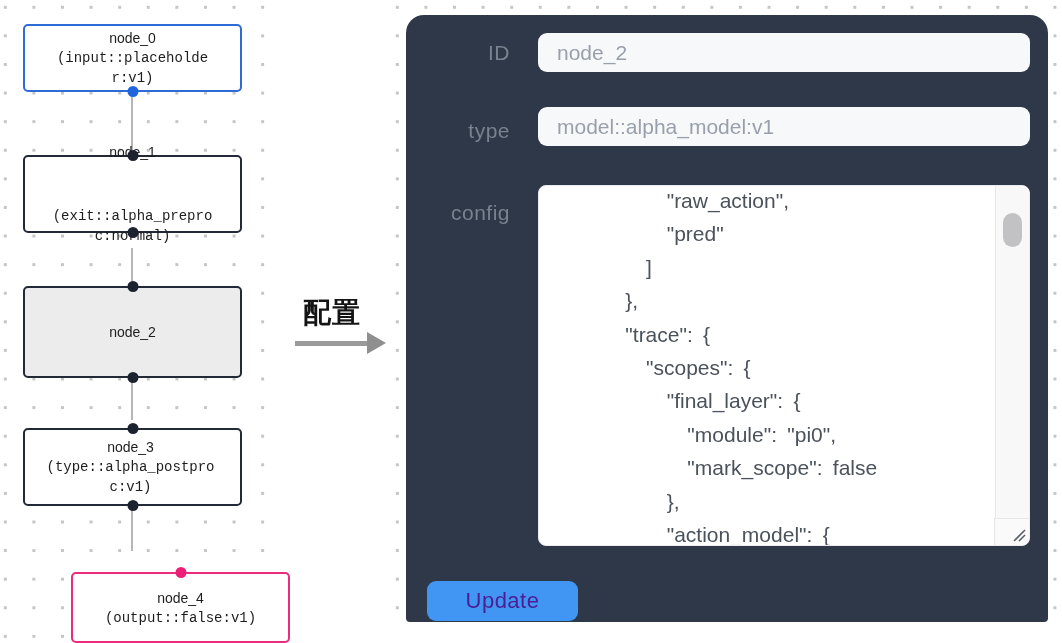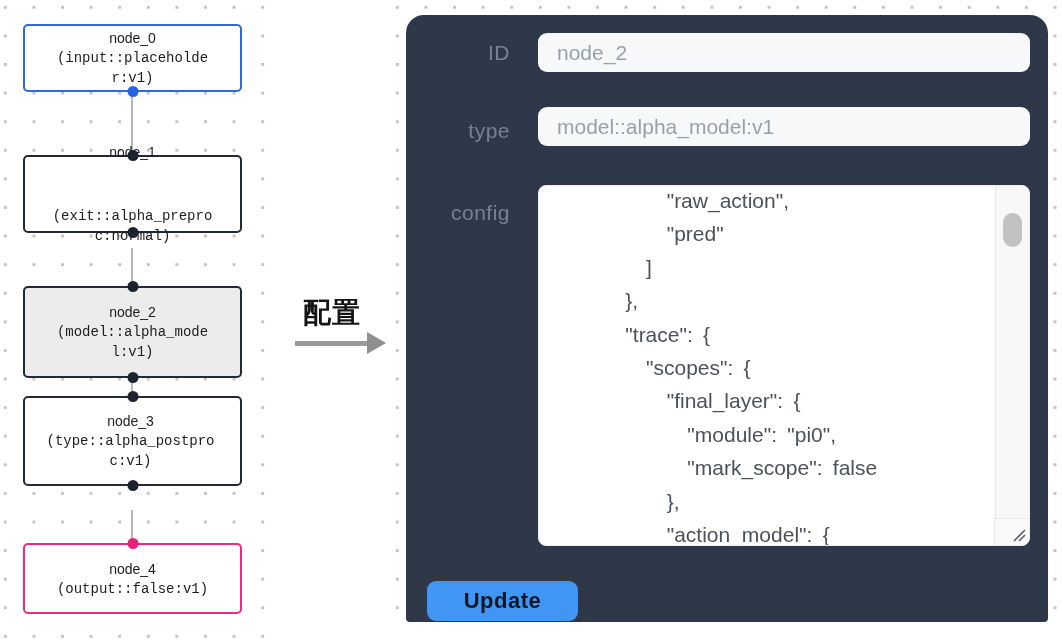--- a/index.html
+++ b/index.html
@@ -25,22 +25,22 @@
     position:absolute;left:23px;width:219px;box-sizing:border-box;
     background:#ffffff;border:2px solid #232936;border-radius:5px;
     display:flex;flex-direction:column;justify-content:center;
     text-align:center;padding:4px 24px;color:#1d1d1f;
   }
   .node .node-title{font-size:14px;font-weight:500;line-height:20px;}
   .node .node-sub{font-size:14px;font-weight:500;line-height:20px;word-break:break-all;font-family:Liberation Mono, monospace;}
   .node.n0{top:24px;height:68px;border-color:#2e6bd8;}
   .node.n1{top:155px;height:78px;gap:44px;}
   .node.n2{top:286px;height:92px;background:#ececec;}
-  .node.n3{top:396px;height:90px;padding-left:20px;}
-  .node.n4{top:543px;height:71px;border-color:#ec2b7e;}
+  .node.n3{top:428px;height:78px;padding-left:20px;}
+  .node.n4{top:572px;height:71px;border-color:#ec2b7e;margin-left:48px;}
   .handle{
     position:absolute;left:50%;width:11px;height:11px;border-radius:50%;
     background:#1c2230;transform:translateX(-50%);
   }
   .handle.h-top{top:-7px;}
   .handle.h-bottom{bottom:-7px;}
   .handle.h-blue{background:#1f66dd;}
   .handle.h-pink{background:#ec1f78;}
   
   .annotation-label{
@@ -90,21 +90,21 @@
     background:#c2c2c4;border-radius:10px;
   }
   .corner{
     position:absolute;right:0;bottom:0;width:34px;height:26px;
     background:#fafafa;border-left:1px solid #e7e7e9;border-top:1px solid #e7e7e9;
   }
   .corner svg{position:absolute;right:3px;bottom:3px;}
   .update{
     position:absolute;left:21px;top:566px;width:151px;height:40px;
     background:#4296f3;border:none;border-radius:9px;cursor:pointer;
-    color:#0f172a;font-family:"Liberation Sans",sans-serif;font-size:22px;font-weight:700;
+    color:#4c1d95;font-family:"Liberation Sans",sans-serif;font-size:22px;font-weight:400;
     letter-spacing:0.5px;
   }
 </style>
 </head>
 <body>
 
 <div class="stage">
 
   <div class="dots canvas-left">
     <div class="edge e0"></div>
@@ -121,21 +121,20 @@
     <div class="node n1">
       <div class="handle h-top"></div>
       <div class="node-title">node_1</div>
       <div class="node-sub">(exit::alpha_preproc:normal)</div>
       <div class="handle h-bottom"></div>
     </div>
 
     <div class="node n2">
       <div class="handle h-top"></div>
       <div class="node-title">node_2</div>
-      <div class="node-sub">(model::alpha_model:v1)</div>
       <div class="handle h-bottom"></div>
     </div>
 
     <div class="node n3">
       <div class="handle h-top"></div>
       <div class="node-title">node_3</div>
       <div class="node-sub">(type::alpha_postproc:v1)</div>
       <div class="handle h-bottom"></div>
     </div>
 

